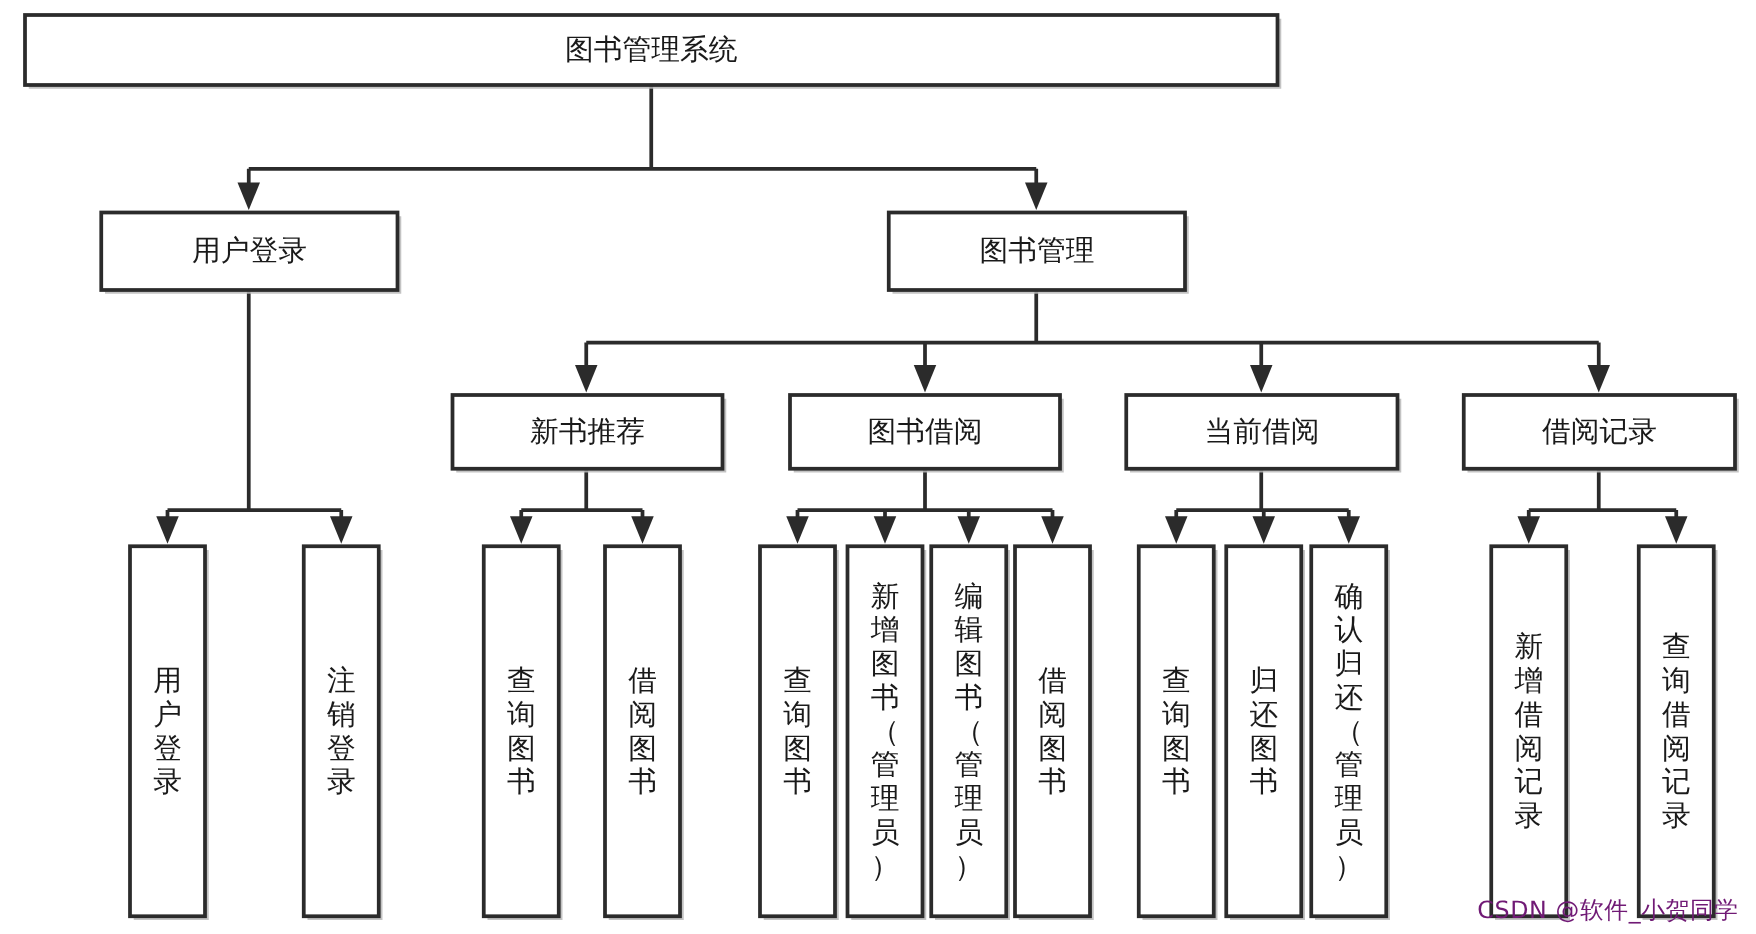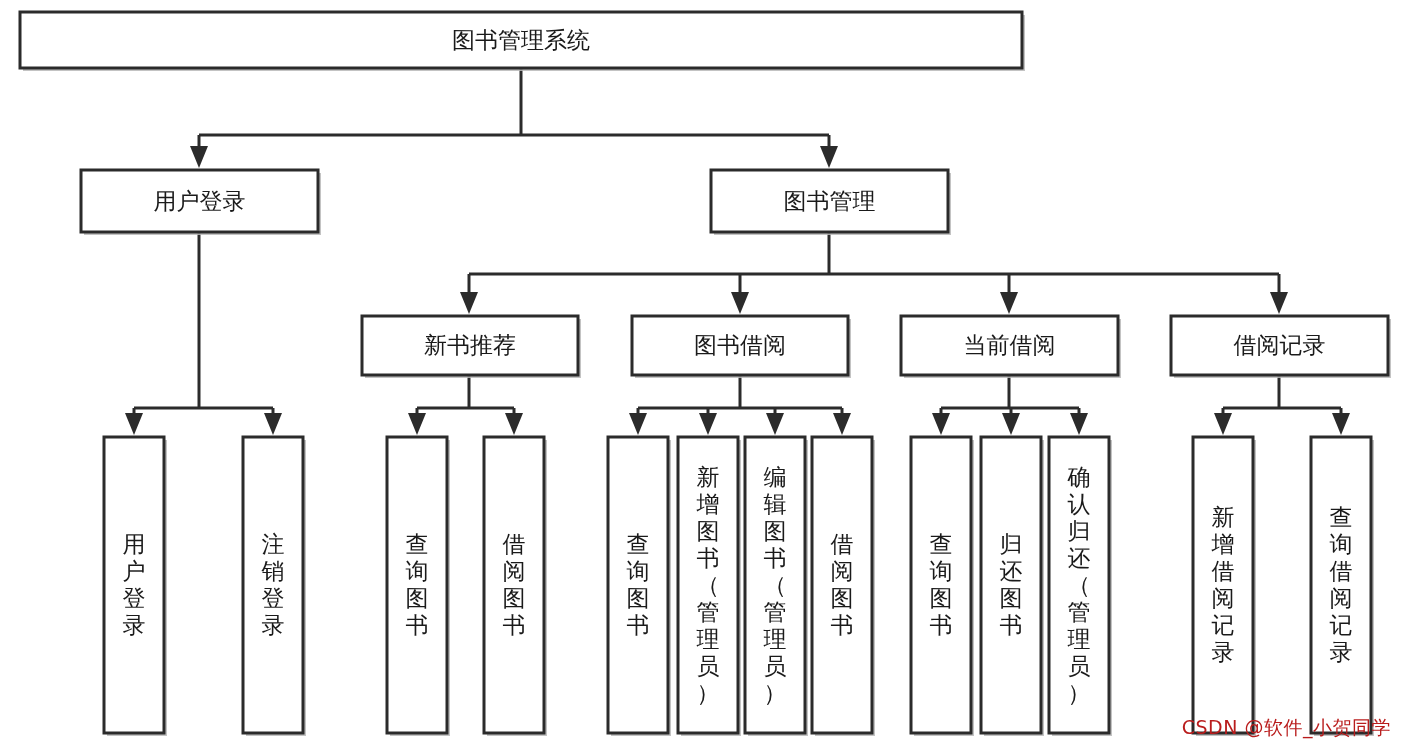--- a/index.html
+++ b/index.html
@@ -60,21 +60,21 @@
     font-size: 23px;
     fill: #1a1a1a;
     text-anchor: middle;
   }
   .watermark-text {
     position: absolute;
     right: 14px;
     bottom: 6px;
     font-family: "DejaVu Sans", "Liberation Sans", sans-serif;
     font-size: 19px;
-    color: #b91c1c;
+    color: #701a75;
     white-space: nowrap;
     letter-spacing: 0.5px;
     user-select: none;
   }
 </style>
 </head>
 <body>
 
 <div id="diagram-root">
   <svg class="diagram-canvas" id="diagram-svg" viewBox="0 0 1405 747" xmlns="http://www.w3.org/2000/svg">

